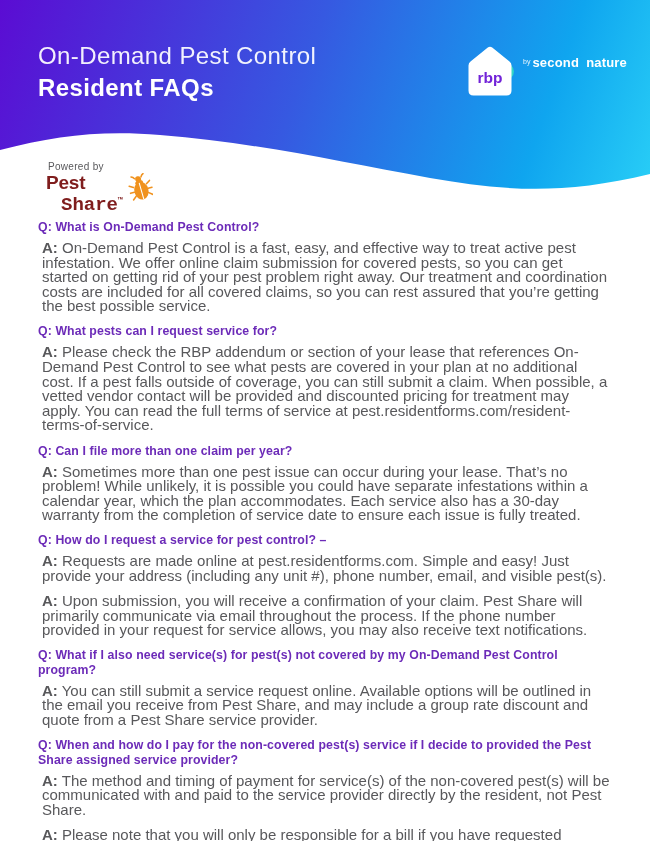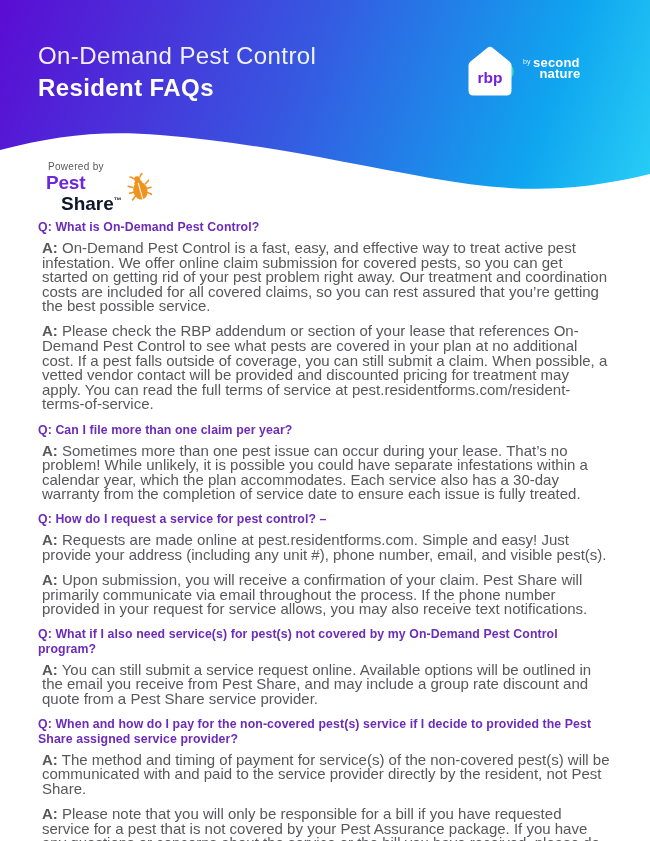--- a/index.html
+++ b/index.html
@@ -11,30 +11,30 @@
   
   .hero { position:absolute; top:0; left:0; width:650px; height:210px; }
   .hero-wave { position:absolute; top:0; left:0; width:650px; height:200px; display:block; }
   .hero-titles { position:absolute; left:38px; top:40px; }
   .title-line1 { font-size:24px; font-weight:400; color:rgba(255,255,255,0.93); line-height:32px; letter-spacing:0.4px; }
   .title-line2 { font-size:24px; font-weight:700; color:#ffffff; line-height:32px; letter-spacing:0.4px; }
   .brand { position:absolute; left:464px; top:42px; display:flex; align-items:flex-start; }
   .rbp-svg { width:52px; height:58px; display:block; }
   .sn-wrap { display:flex; margin-left:7px; margin-top:15px; color:#ffffff; }
   .by-label { font-size:7px; font-weight:400; opacity:0.9; margin-right:2px; margin-top:1px; }
-  .sn-lines { display:flex; flex-direction:column;text-align:center; }
+  .sn-lines { display:flex; flex-direction:row;text-align:center; }
   .sn-line1 { font-size:13px; font-weight:700; line-height:11px; letter-spacing:0.2px; }
   .sn-line2 { font-size:13px; font-weight:700; line-height:11px; letter-spacing:0.2px; margin-left:7px; }
   
   .powered { position:absolute; left:46px; top:161px; }
   .powered-label { font-size:10px; color:#58585B; letter-spacing:0.3px; margin:0 0 2px 2px; }
   .ps-row { display:flex; align-items:flex-start; }
   .ps-words { display:flex; flex-direction:column; }
-  .ps-pest { font-size:19px; font-weight:800; color:#6d28d9; line-height:18px; letter-spacing:-0.2px; }
-  .ps-share { font-size:19px; font-weight:800; color:#0f172a; line-height:17px; margin-left:15px; }
+  .ps-pest { font-size:19px; font-weight:800; color:#7f1d1d; line-height:18px; letter-spacing:-0.2px; }
+  .ps-share { font-size:19px; font-weight:800; color:#7f1d1d; line-height:17px; margin-left:15px;font-family:Liberation Mono, monospace; }
   .tm { font-size:8px; vertical-align:super; font-weight:700; }
   .beetle { width:25px; height:29px; margin-left:5px; margin-top:-1px; }
   
   .faq { position:absolute; top:220px; left:38px; width:578px; }
   .faq-item { margin-bottom:10.5px; }
   .q {
     font-size:12.3px; font-weight:700; color:#6C2BB8;
     margin:0 0 6.5px 0; line-height:14.5px; letter-spacing:0.1px;
   }
   .a { font-size:15px; color:#58585B; margin:4px; line-height:14.6px; }
@@ -104,20 +104,21 @@
       </svg>
     </div>
   </div>
 
   <main class="faq">
     <section class="faq-item">
       <h2 class="q">Q: What is On-Demand Pest Control?</h2>
       <p class="a"><span class="a-prefix">A:</span> <span>On-Demand Pest Control is a fast, easy, and effective way to treat active pest infestation. We offer online claim submission for covered pests, so you can get started on getting rid of your pest problem right away. Our treatment and coordination costs are included for all covered claims, so you can rest assured that you’re getting the best possible service.</span></p>
     </section>
     <section class="faq-item">
+      <h2 class="q">Q: What pests can I request service for?</h2>
       <p class="a"><span class="a-prefix">A:</span> <span>Please check the RBP addendum or section of your lease that references On-Demand Pest Control to see what pests are covered in your plan at no additional cost. If a pest falls outside of coverage, you can still submit a claim. When possible, a vetted vendor contact will be provided and discounted pricing for treatment may apply. You can read the full terms of service at pest.residentforms.com/resident-terms-of-service.</span></p>
     </section>
     <section class="faq-item">
       <h2 class="q">Q: Can I file more than one claim per year?</h2>
       <p class="a"><span class="a-prefix">A:</span> <span>Sometimes more than one pest issue can occur during your lease. That’s no problem! While unlikely, it is possible you could have separate infestations within a calendar year, which the plan accommodates. Each service also has a 30-day warranty from the completion of service date to ensure each issue is fully treated.</span></p>
     </section>
     <section class="faq-item">
       <h2 class="q">Q: How do I request a service for pest control? –</h2>
       <p class="a"><span class="a-prefix">A:</span> <span>Requests are made online at pest.residentforms.com. Simple and easy! Just provide your address (including any unit #), phone number, email, and visible pest(s).</span></p>
     </section>

